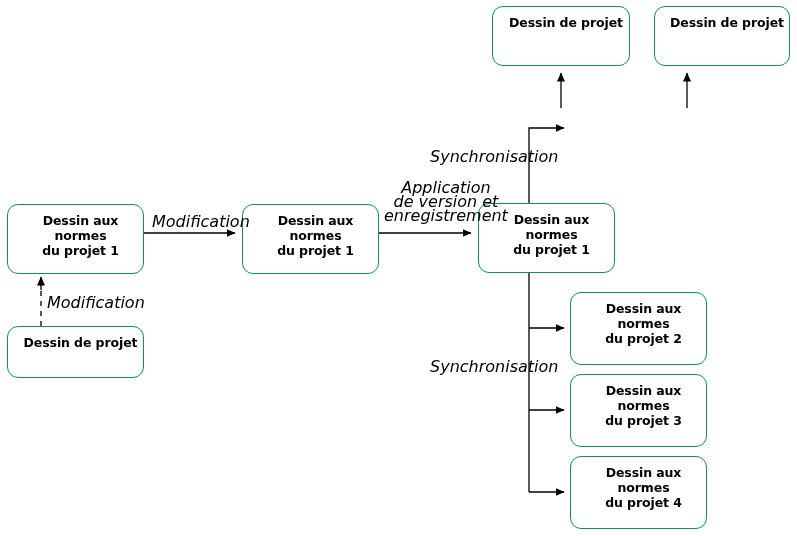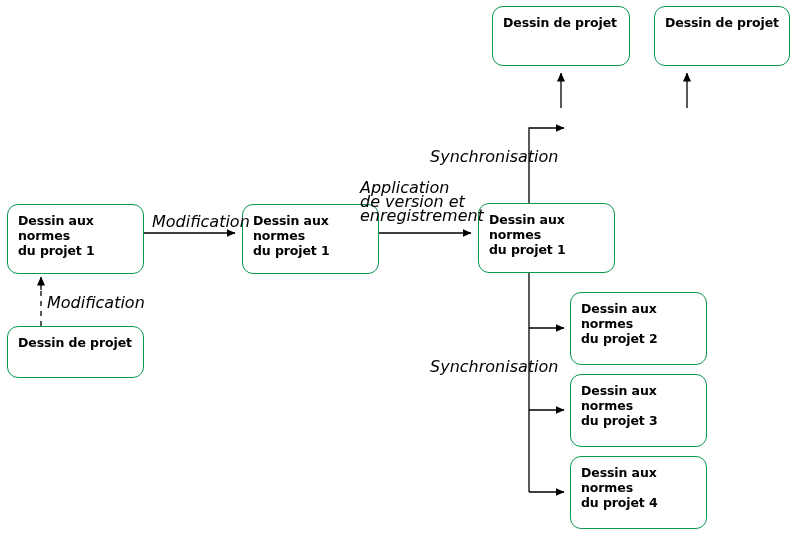--- a/index.html
+++ b/index.html
@@ -7,20 +7,21 @@
     padding: 0;
     background: #ffffff;
   }
   #diagram-canvas {
     position: relative;
     width: 797px;
     height: 536px;
     background: #ffffff;
     font-family: "DejaVu Sans", sans-serif;
     overflow: hidden;
+    text-align: center;
   }
   #edge-layer {
     position: absolute;
     left: 0;
     top: 0;
     width: 797px;
     height: 536px;
   }
   .node {
     position: absolute;
@@ -140,21 +141,21 @@
 
   <div class="node" style="left:570px; top:456px; width:137px; height:73px;">
     <div class="node-label">Dessin aux normes
 du projet 4</div>
   </div>
 
   <div class="edge-label" style="left:152px; top:215px;">Modification</div>
 
   <div class="edge-label" style="left:47px; top:296px;">Modification</div>
 
-  <div class="edge-label" style="left:360px; top:181px;font-style:italic;">Application
+  <div class="edge-label" style="left:384px; top:181px;font-style:italic;">Application
 de version et
 enregistrement</div>
 
   <div class="edge-label" style="left:430px; top:150px;">Synchronisation</div>
 
   <div class="edge-label" style="left:430px; top:360px;">Synchronisation</div>
 
 </div>
 
 </body></html>

